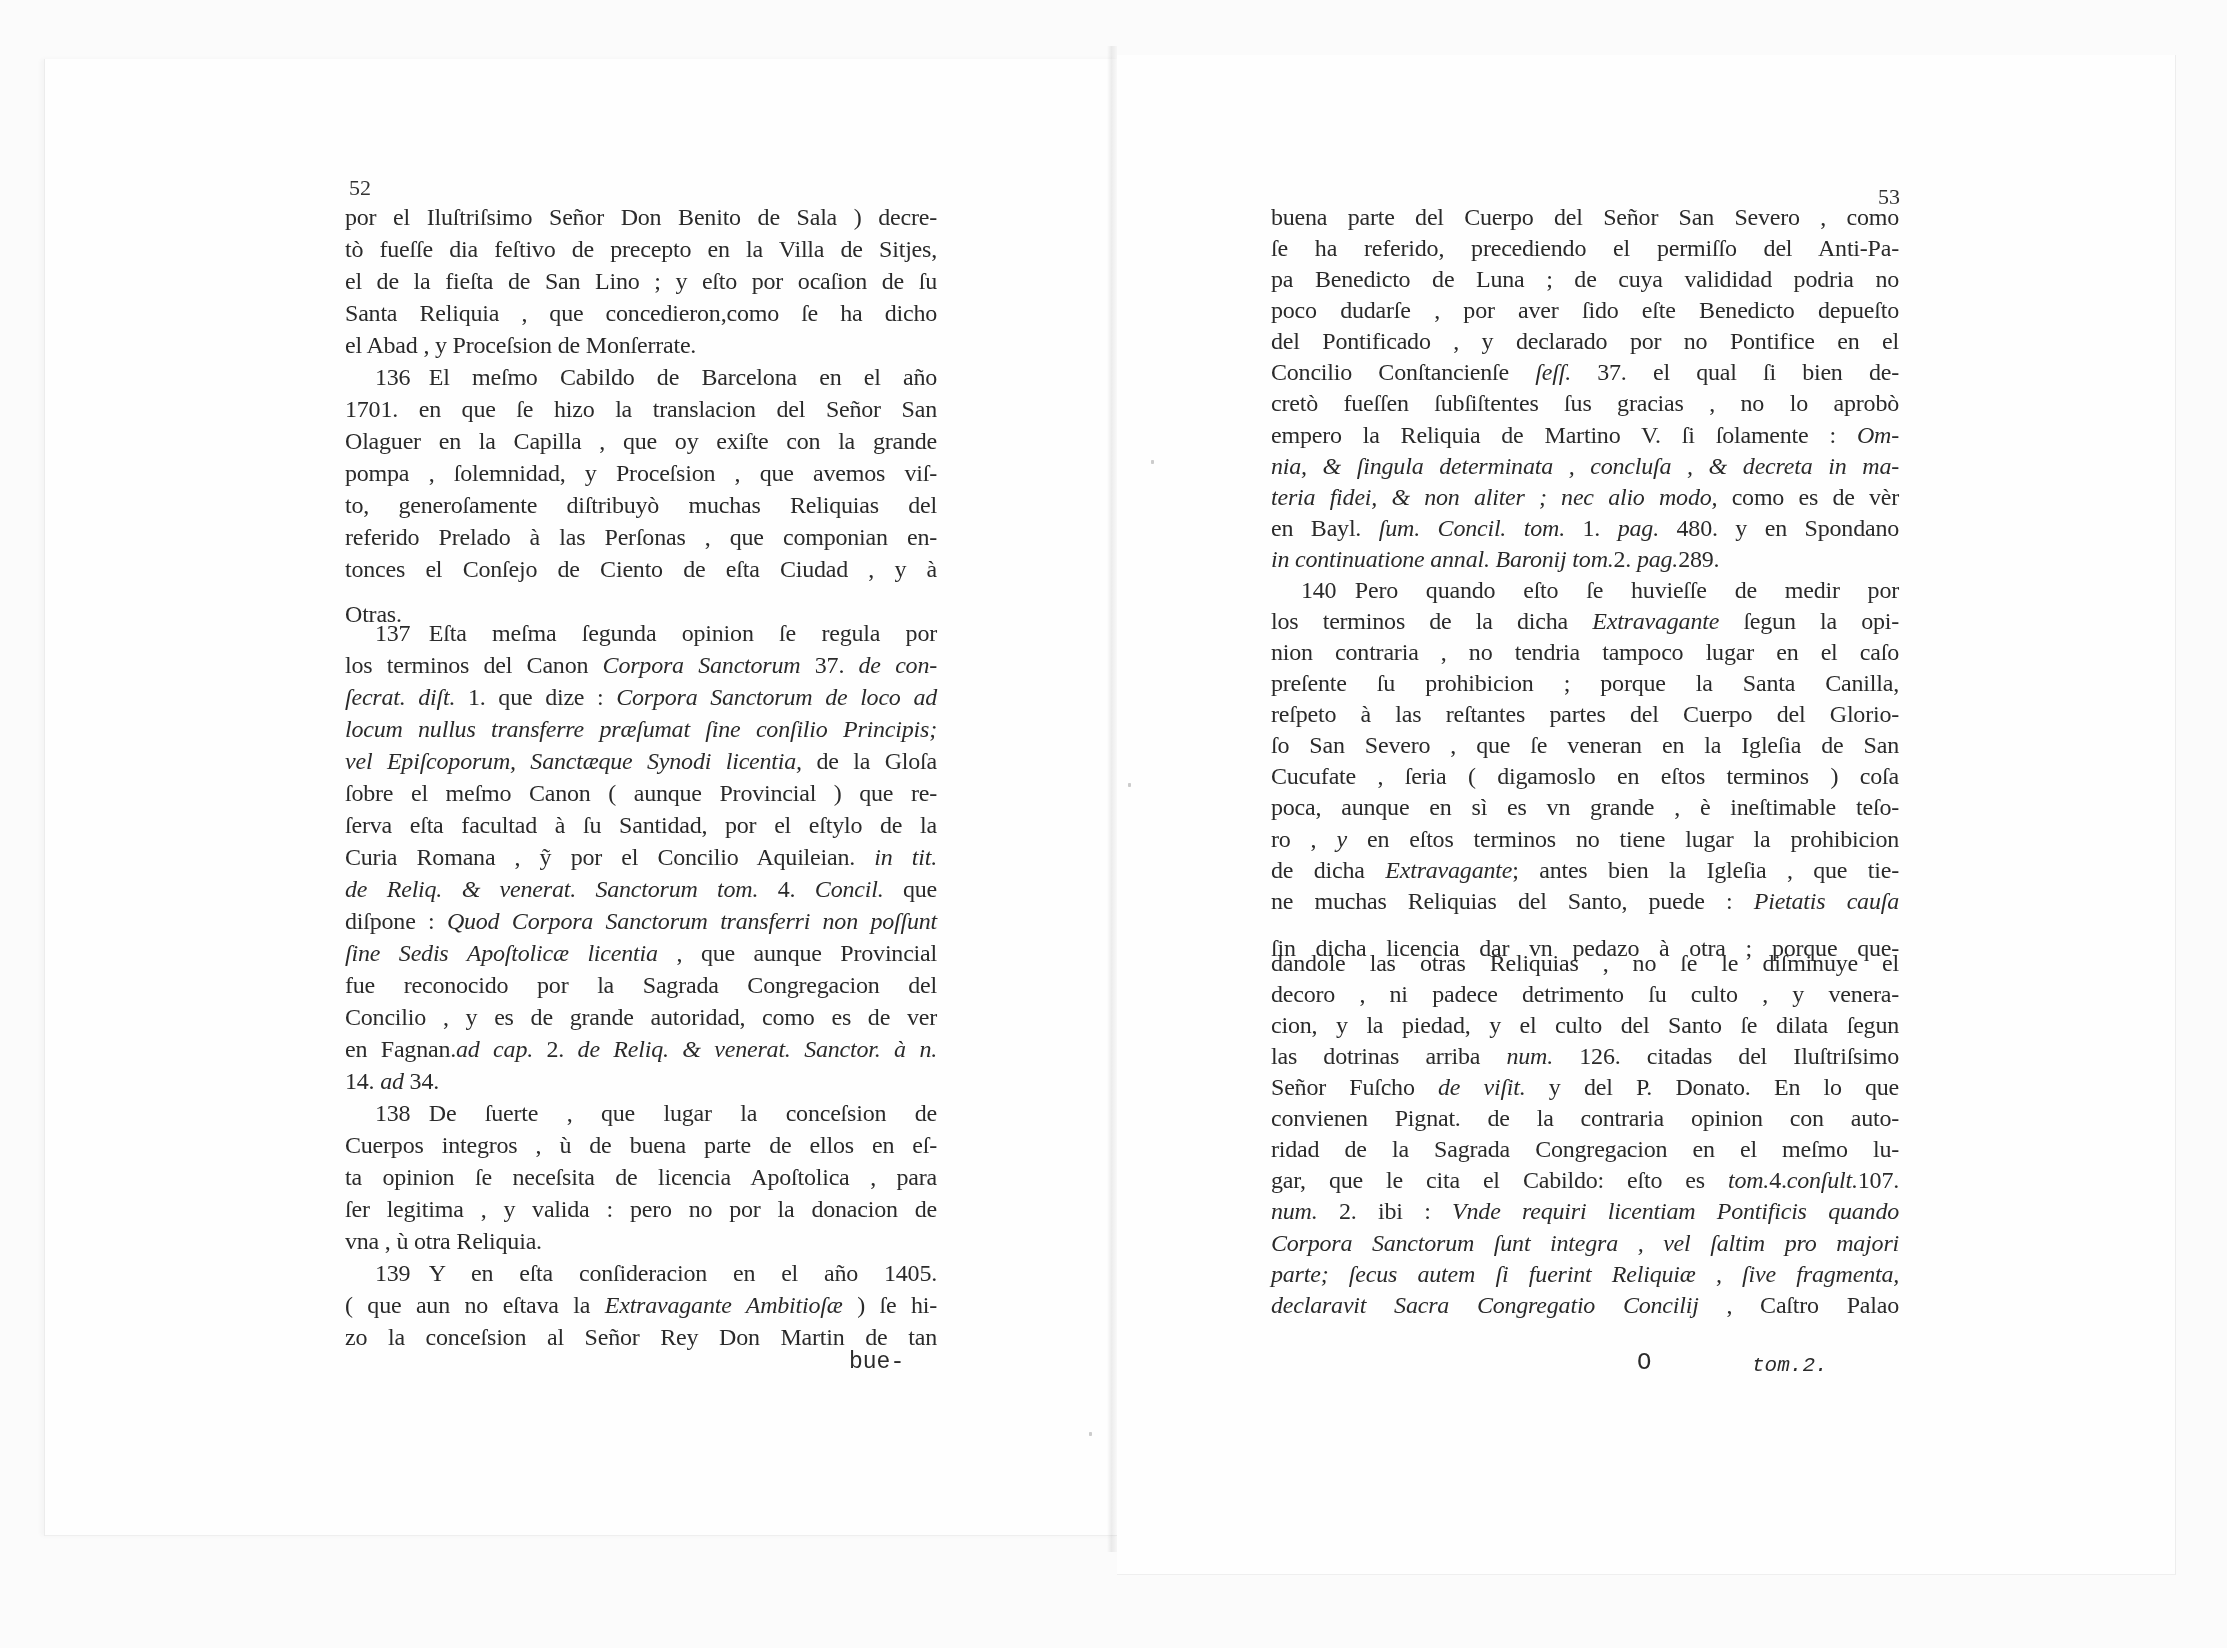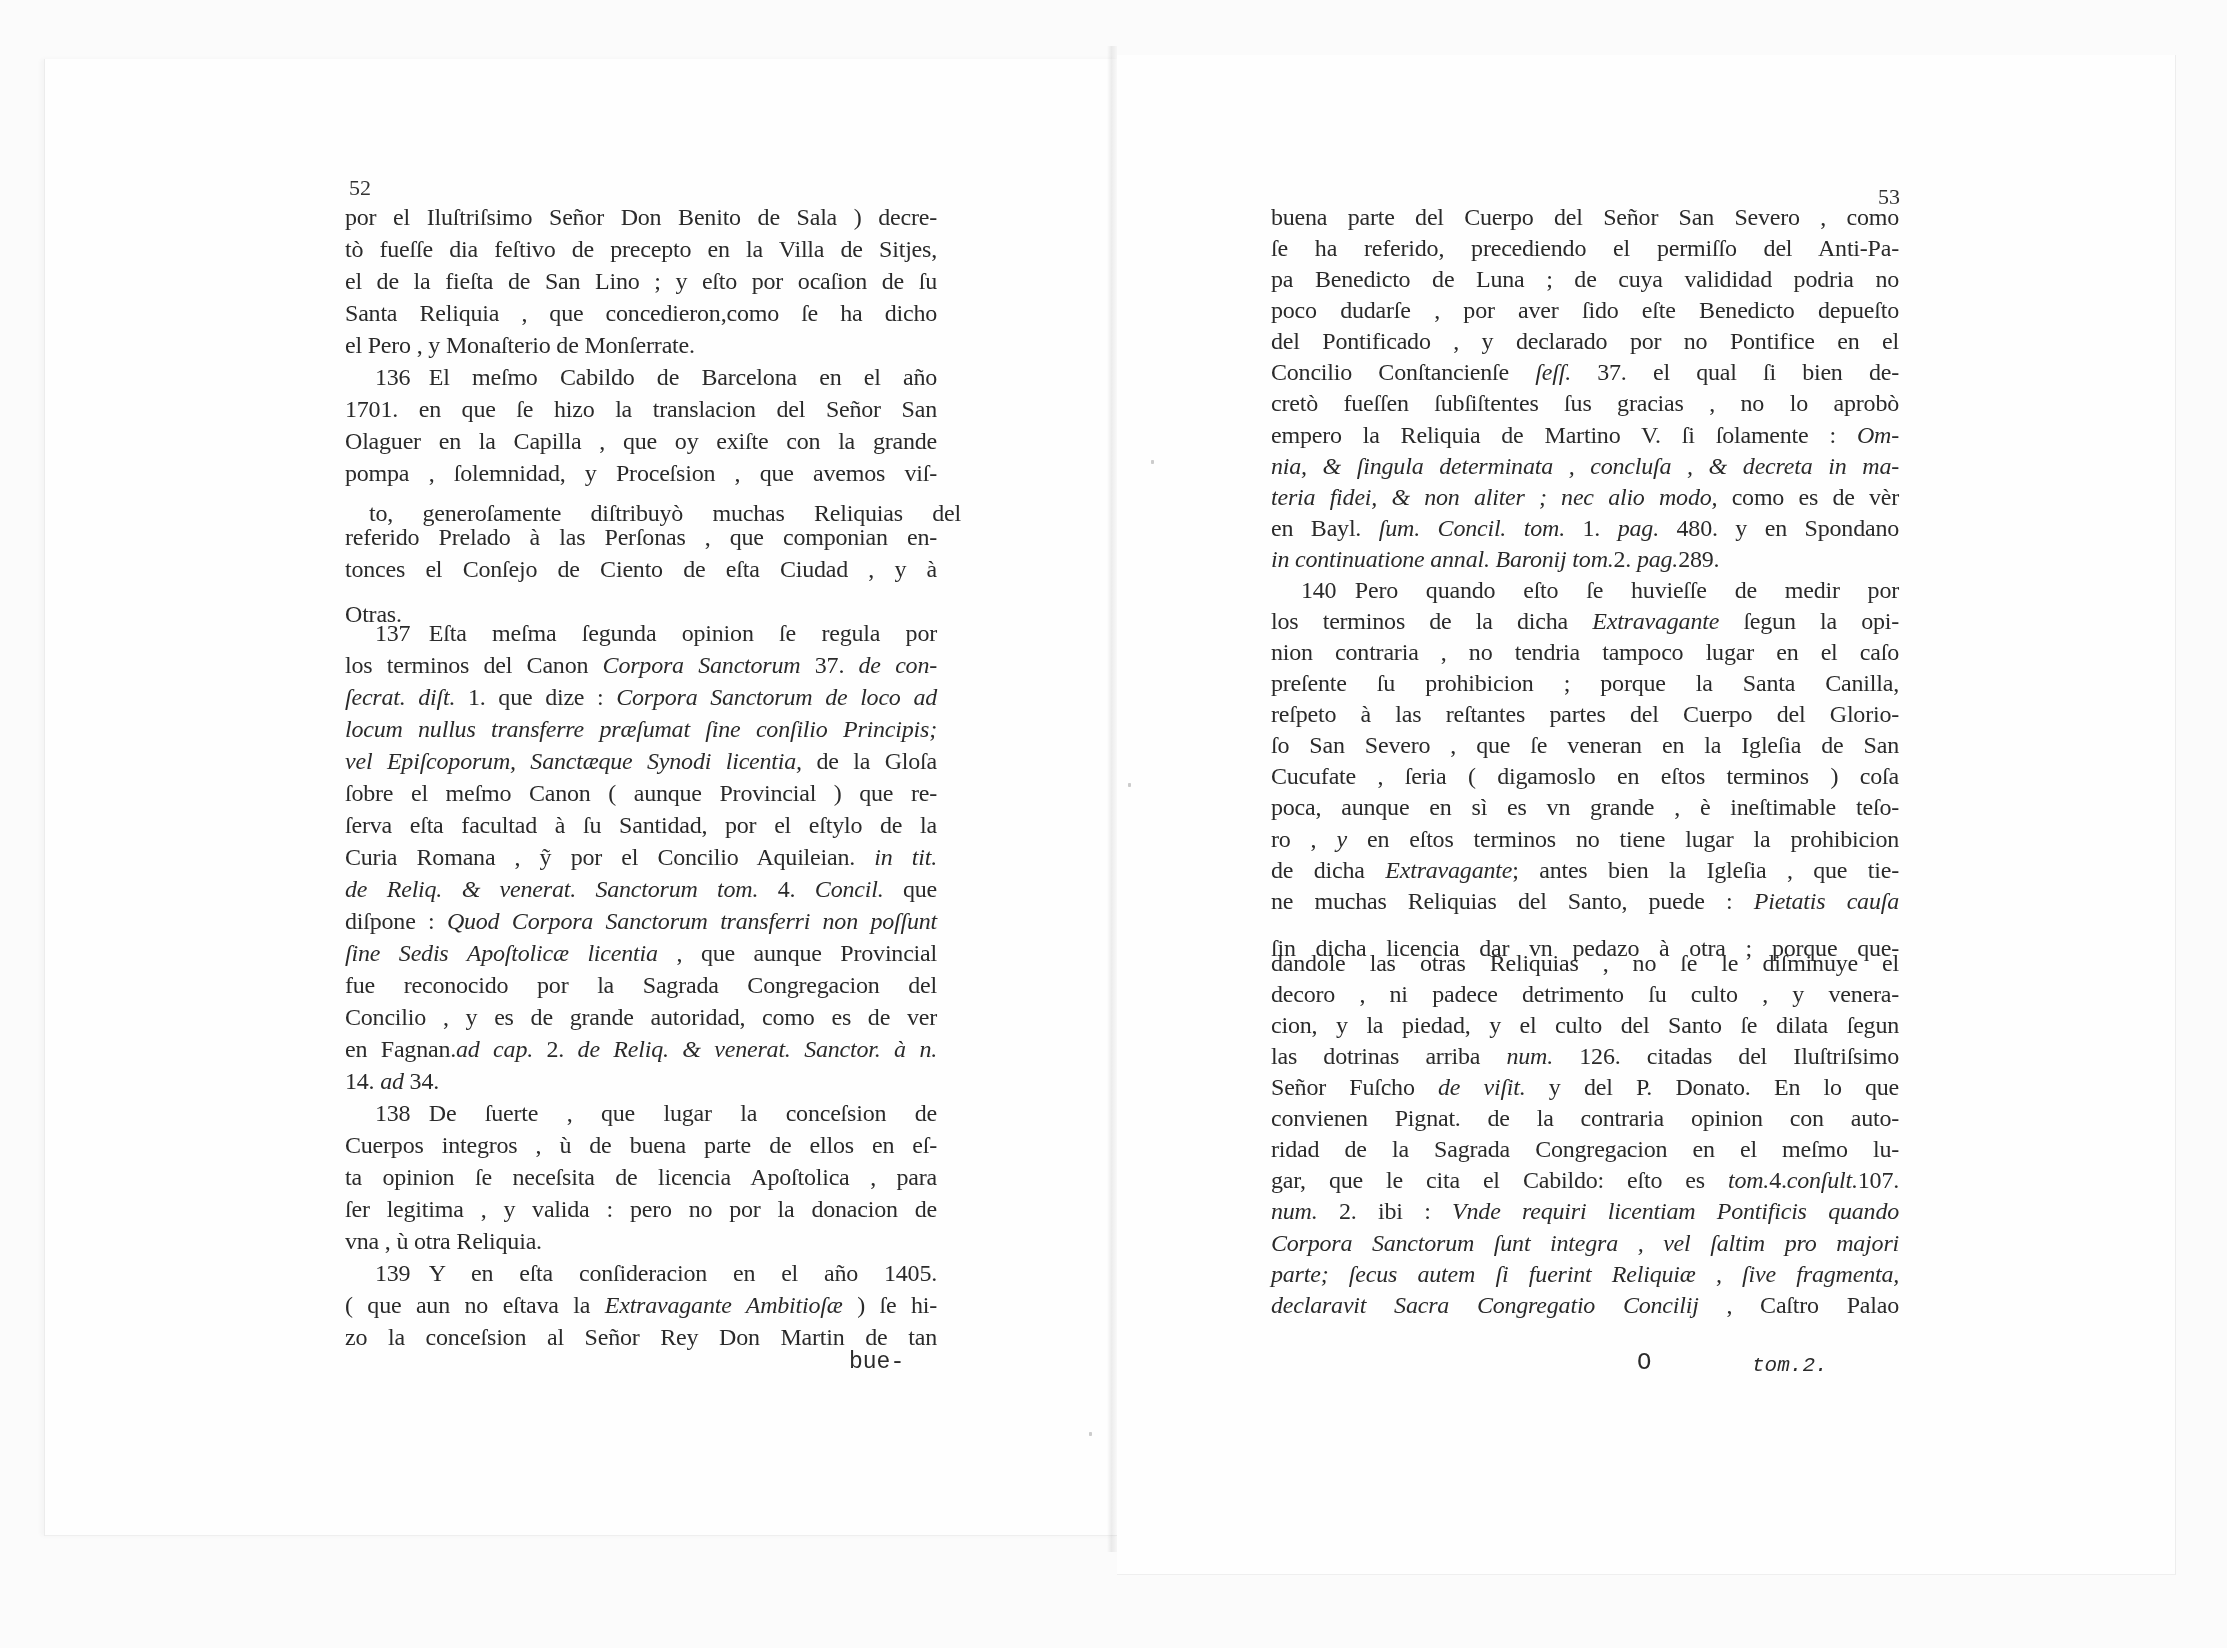--- a/index.html
+++ b/index.html
@@ -56,26 +56,26 @@
 <div id="left-page" class="page"></div>
 <div id="right-page" class="page"></div>
 <div id="gutter"></div>
 
 <div id="page-number-left" class="page-number">52</div>
 <div id="left-column" class="column">
     <div class="line" style="top: 0px;"><span>por el Iluſtriſsimo Señor Don Benito de Sala ) decre-</span></div>
     <div class="line" style="top: 32px;"><span>tò fueſſe dia feſtivo de precepto en la Villa de Sitjes,</span></div>
     <div class="line" style="top: 64px;"><span>el de la fieſta de San Lino ; y eſto por ocaſion de ſu</span></div>
     <div class="line" style="top: 96px;"><span>Santa Reliquia , que concedieron,como ſe ha dicho</span></div>
-    <div class="line last" style="top: 128px;"><span>el Pero , y Monaſterio de Monſerrate.</span></div>
+    <div class="line last" style="top: 128px;"><span>el Abad , y Proceſsion de Monſerrate.</span></div>
     <div class="line indent" style="top: 160px;"><span class="num">136</span><span>El meſmo Cabildo de Barcelona en el año</span></div>
     <div class="line" style="top: 192px;"><span>1701. en que ſe hizo la translacion del Señor San</span></div>
     <div class="line" style="top: 224px;"><span>Olaguer en la Capilla , que oy exiſte con la grande</span></div>
     <div class="line" style="top: 256px;"><span>pompa , ſolemnidad, y Proceſsion , que avemos viſ-</span></div>
-    <div class="line" style="top: 296px; margin-left: 24px;"><span>to, generoſamente diſtribuyò muchas Reliquias del</span></div>
+    <div class="line" style="top: 288px;"><span>to, generoſamente diſtribuyò muchas Reliquias del</span></div>
     <div class="line" style="top: 320px;"><span>referido Prelado à las Perſonas , que componian en-</span></div>
     <div class="line" style="top: 352px;"><span>tonces el Conſejo de Ciento de eſta Ciudad , y à</span></div>
     <div class="line last" style="top: 397px;"><span>Otras.</span></div>
     <div class="line indent" style="top: 416px;"><span class="num">137</span><span>Eſta meſma ſegunda opinion ſe regula por</span></div>
     <div class="line" style="top: 448px;"><span>los terminos del Canon </span><span class="it">Corpora Sanctorum</span><span> 37. </span><span class="it">de con-</span></div>
     <div class="line" style="top: 480px;"><span class="it">ſecrat. diſt.</span><span> 1. que dize : </span><span class="it">Corpora Sanctorum de loco ad</span></div>
     <div class="line" style="top: 512px;"><span class="it">locum nullus transferre præſumat ſine conſilio Principis;</span></div>
     <div class="line" style="top: 544px;"><span class="it">vel Epiſcoporum, Sanctæque Synodi licentia,</span><span> de la Gloſa</span></div>
     <div class="line" style="top: 576px;"><span>ſobre el meſmo Canon ( aunque Provincial ) que re-</span></div>
     <div class="line" style="top: 608px;"><span>ſerva eſta facultad à ſu Santidad, por el eſtylo de la</span></div>

